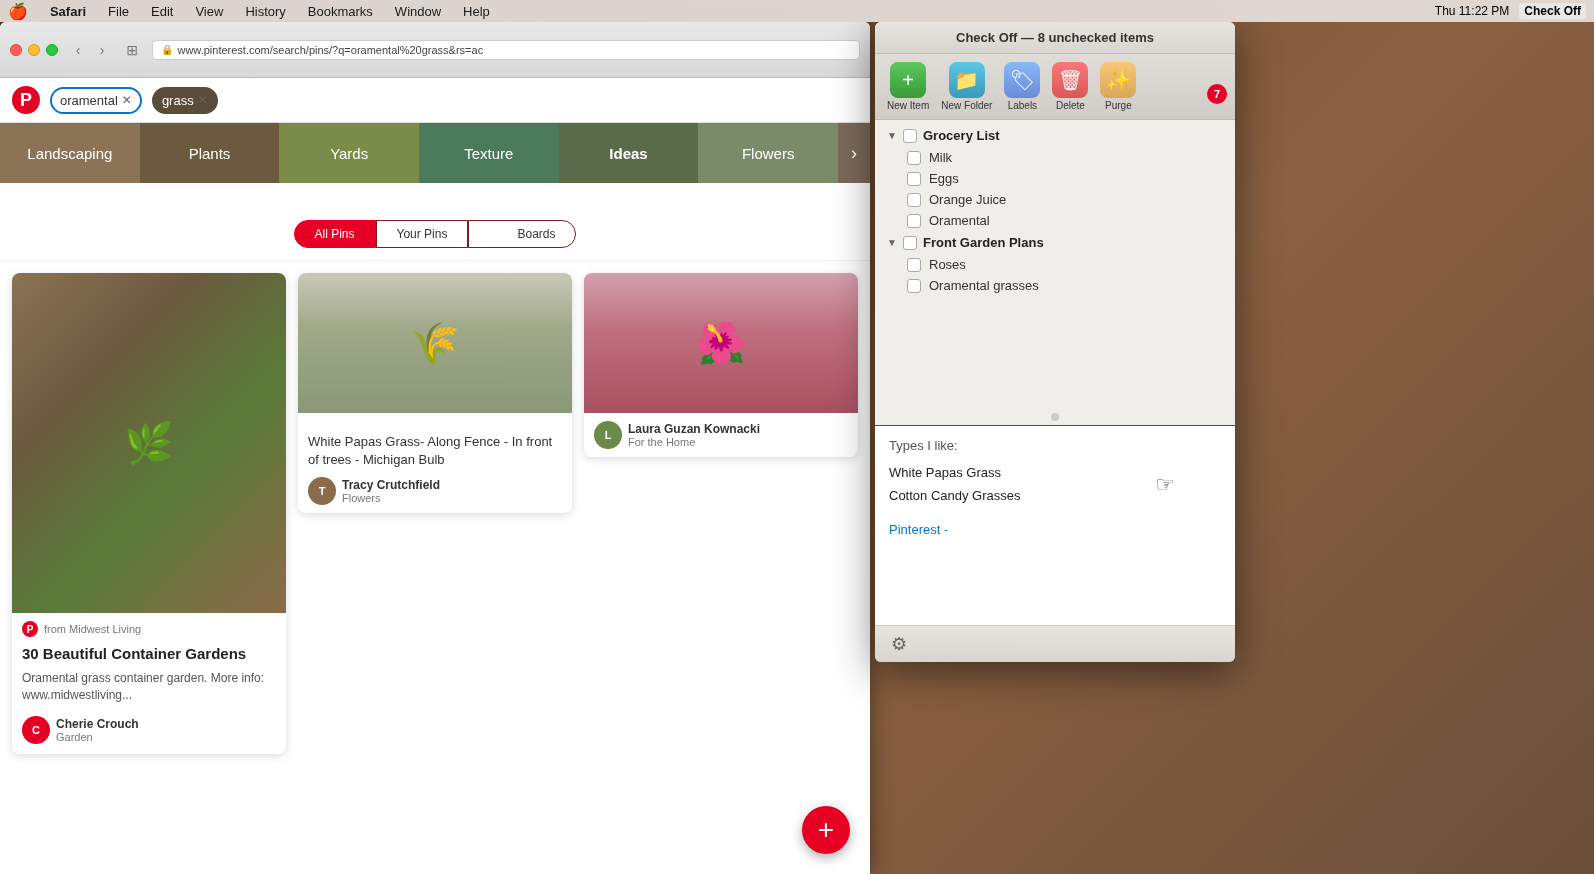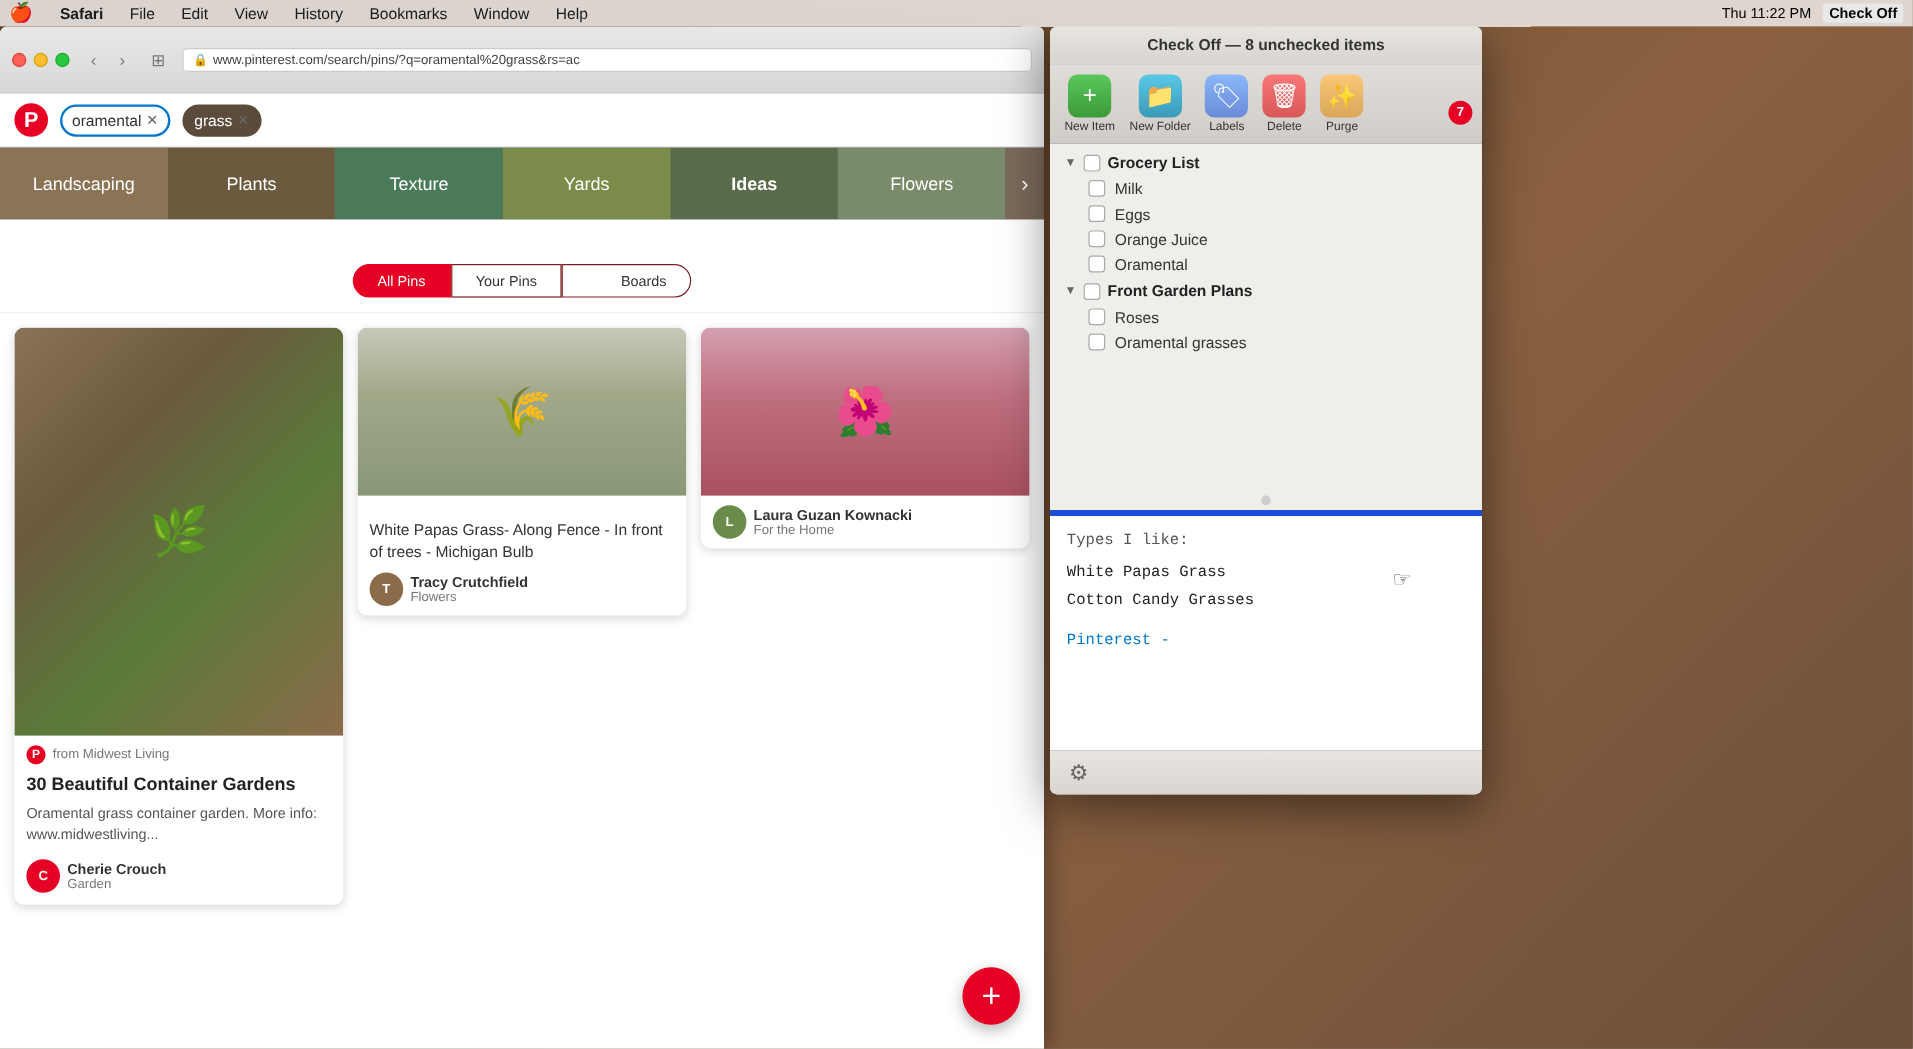--- a/index.html
+++ b/index.html
@@ -485,46 +485,46 @@
       border-radius: 3px;
       background: white;
     }
     .section-title {
       font-size: 13px;
       font-weight: 600;
       color: #222;
     }
     .list-item-row {
       display: flex;
+      align-items: center;
       gap: 8px;
       padding: 3px 12px 3px 32px;
     }
     .item-checkbox {
       width: 14px;
       height: 14px;
       border: 1px solid #aaa;
       border-radius: 3px;
       background: white;
       flex-shrink: 0;
     }
     .item-label {
       font-size: 13px;
       color: #333;
     }
 
     
     .checkoff-notes {
-      border-top: 5px solid #1d4ed8;
+      border-top: 1px solid #1d4ed8;
       padding: 10px 14px;
       background: white;
       min-height: 200px;
       font-size: 13px;
       color: #333;
       line-height: 1.6;
-      font-family: Liberation Mono, monospace;
     }
     .notes-header {
       font-size: 13px;
       color: #555;
       margin-bottom: 4px;
     }
     .notes-types {
       color: #222;
       font-size: 13px;
       line-height: 1.8;
@@ -605,22 +605,22 @@
     </div>
     <div class="search-tag grass-tag">
       <span>grass</span>
       <span class="tag-x">✕</span>
     </div>
   </div>
 
   <div class="category-nav">
     <button class="cat-btn landscaping">Landscaping</button>
     <button class="cat-btn plants">Plants</button>
+    <button class="cat-btn yards">Yards</button>
     <button class="cat-btn texture">Texture</button>
-    <button class="cat-btn yards">Yards</button>
     <button class="cat-btn ideas">Ideas</button>
     <button class="cat-btn flowers">Flowers</button>
     <div class="cat-nav-arrow">›</div>
   </div>
 
   <div class="filter-tabs">
     <button class="filter-tab active">All Pins</button>
     <button class="filter-tab">Your Pins</button>
     <button class="filter-tab">Boards</button>
   </div>

